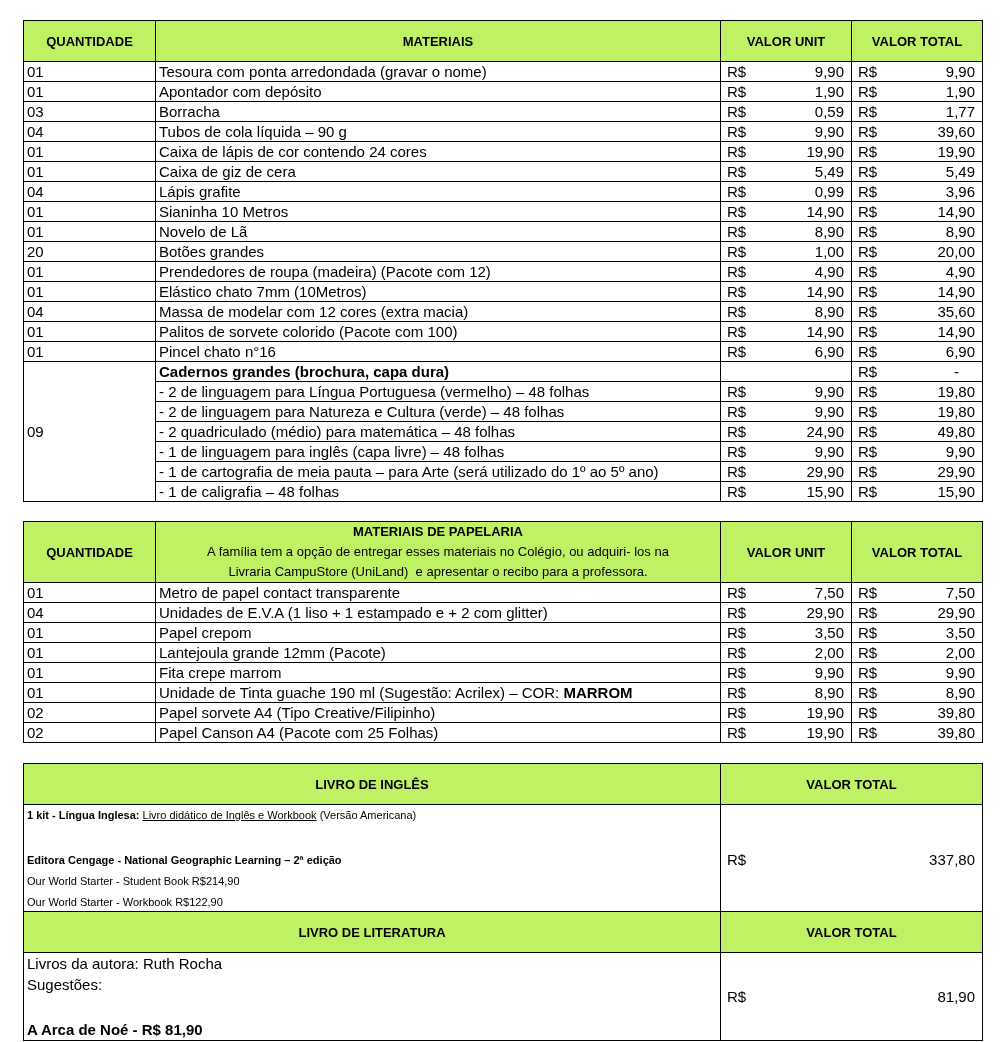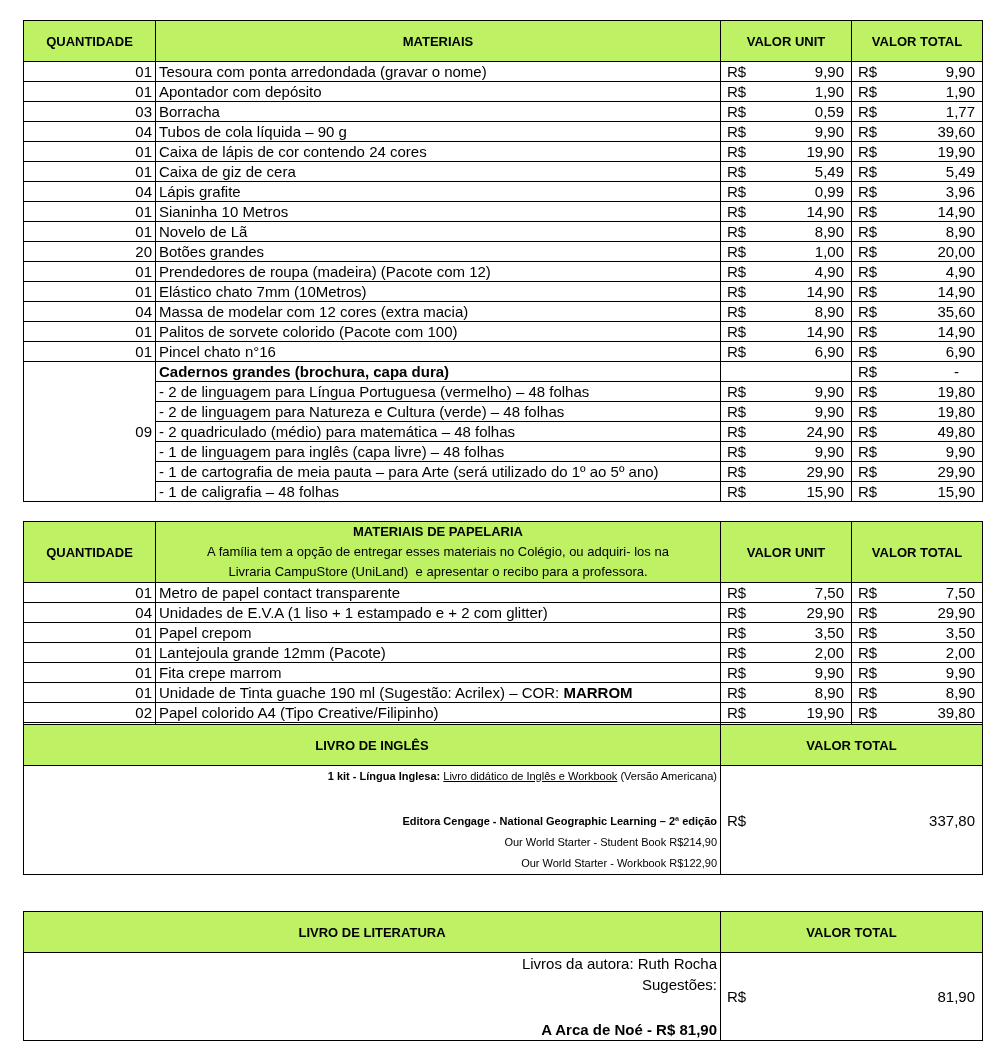--- a/index.html
+++ b/index.html
@@ -4,21 +4,21 @@
 <style>
   html, body { margin:0; padding:0; background:#ffffff; }
   body { width:1005px; height:1042px; position:relative; font-family:"Liberation Sans", sans-serif; font-size:15px; color:#000; }
   table { border-collapse:collapse; position:absolute; left:23px; width:959px; table-layout:fixed; }
   td, th { border:1px solid #000; padding:0 3px; height:19px; line-height:19px; white-space:nowrap; overflow:hidden; }
   th { background:#bef264; font-weight:bold; font-size:13px; }
   .money { display:flex; justify-content:space-between; }
   .money .cur { padding-left:3px; }
   .money .amt { padding-right:4px; }
   .bold { font-weight:bold;margin-top:24px; }
-  .center { text-align:right; }
+  .center { text-align:left; }
   .hdr-tall th { height:40px; }
   .pap-hdr-text { line-height:20px; white-space:normal; font-weight:normal; }
   .pap-hdr-text .ttl { font-weight:bold; }
   .book-body td { white-space:normal; line-height:21px; }
   .u { text-decoration:underline; }
   .i { }
 </style>
 </head>
 <body>
 
@@ -493,21 +493,21 @@
         </td>
         <td>
           <div class="money">
             <span class="cur">R$</span>
             <span class="amt">8,90</span>
           </div>
         </td>
       </tr>
       <tr>
         <td class="center">02</td>
-        <td><span style="white-space:pre">Papel colorido A4 (Tipo Creative/Filipinho)</span></td>
+        <td><span style="white-space:pre">Papel sorvete A4 (Tipo Creative/Filipinho)</span></td>
         <td>
           <div class="money">
             <span class="cur">R$</span>
             <span class="amt">19,90</span>
           </div>
         </td>
         <td>
           <div class="money">
             <span class="cur">R$</span>
             <span class="amt">39,80</span>
@@ -526,21 +526,21 @@
         <td>
           <div class="money">
             <span class="cur">R$</span>
             <span class="amt">39,80</span>
           </div>
         </td>
       </tr>
     </tbody>
 </table>
 
-<table style="top:724px;">
+<table style="top:763px;">
   <colgroup>
       <col style="width:697px">
       <col style="width:262px">
     </colgroup>
   <thead>
     <tr class="hdr-tall">
       <th>LIVRO DE INGLÊS</th>
       <th>VALOR TOTAL</th>
     </tr>
   </thead>

